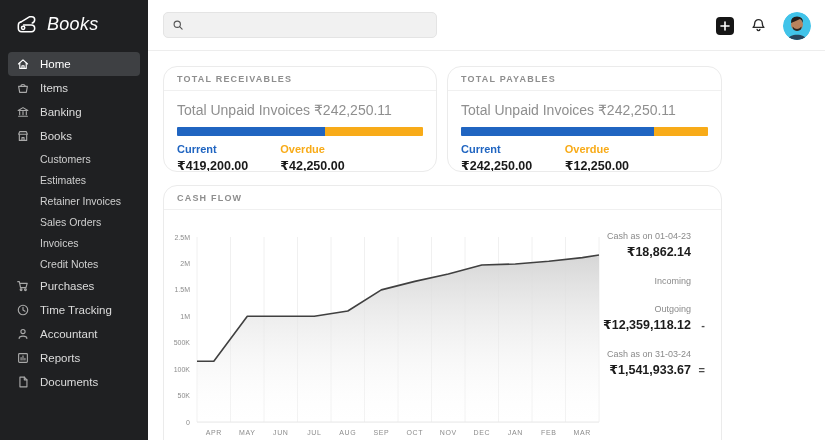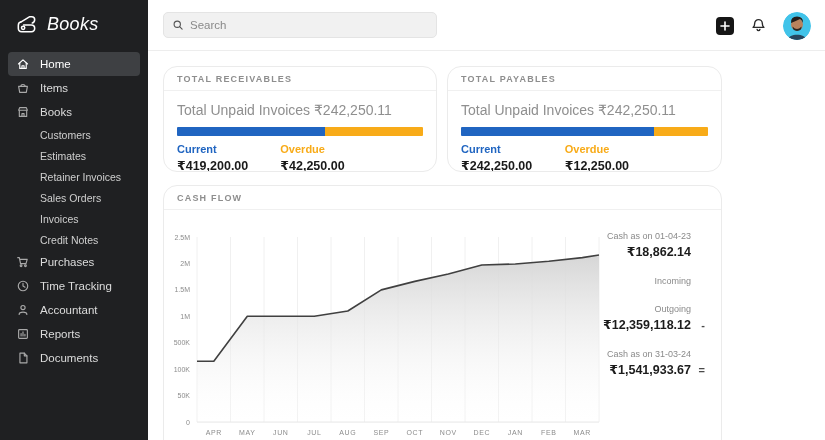--- a/index.html
+++ b/index.html
@@ -114,20 +114,30 @@
           <svg viewBox="0 0 16 16" fill="none" stroke="currentColor" stroke-width="1.3" stroke-linecap="round" stroke-linejoin="round">
             <path d="M3 6.2 H13 L11.8 13 H4.2 Z"></path>
             <path d="M5.6 6 C5.6 3.4 10.4 3.4 10.4 6"></path>
           </svg>
         </span>
         <span>Items</span>
       </div>
       <div class="nav-item">
         <span class="nicon">
           <svg viewBox="0 0 16 16" fill="none" stroke="currentColor" stroke-width="1.3" stroke-linecap="round" stroke-linejoin="round">
+            <path d="M2.5 6.3 L8 3 L13.5 6.3 Z"></path>
+            <path d="M4.2 7.5 V11 M8 7.5 V11 M11.8 7.5 V11"></path>
+            <path d="M3 12.8 H13"></path>
+          </svg>
+        </span>
+        <span>Banking</span>
+      </div>
+      <div class="nav-item">
+        <span class="nicon">
+          <svg viewBox="0 0 16 16" fill="none" stroke="currentColor" stroke-width="1.3" stroke-linecap="round" stroke-linejoin="round">
             <path d="M3 6 L4.2 3 H11.8 L13 6 Z"></path>
             <path d="M3.8 6.5 V13 H12.2 V6.5"></path>
             <path d="M6.8 13 V9.8 H9.2 V13"></path>
           </svg>
         </span>
         <span>Books</span>
       </div>
       <div class="nav-sub">Customers</div>
       <div class="nav-sub">Estimates</div>
       <div class="nav-sub">Retainer Invoices</div>
@@ -184,21 +194,20 @@
 </div>
 
 <div class="main">
 
   <div class="topbar">
     <div class="search-wrap">
       <svg width="12" height="12" viewBox="0 0 16 16" fill="none" stroke="currentColor" stroke-width="1.5" stroke-linecap="round">
         <circle cx="7" cy="7" r="4.2"></circle>
           <line x1="10.2" y1="10.2" x2="13.5" y2="13.5"></line>
       </svg>
-      <input type="text" placeholder="Search" style="">
     </div>
     <div class="top-icons">
       <div class="plus-btn">
         <svg width="10" height="10" viewBox="0 0 10 10" stroke="#fff" stroke-width="1.6" stroke-linecap="round">
             <line x1="5" y1="1" x2="5" y2="9"></line>
             <line x1="1" y1="5" x2="9" y2="5"></line>
           </svg>
       </div>
       <div class="bell-btn">
         <svg width="17" height="17" viewBox="0 0 16 16" fill="none" stroke="currentColor" stroke-width="1.3" stroke-linecap="round" stroke-linejoin="round">

